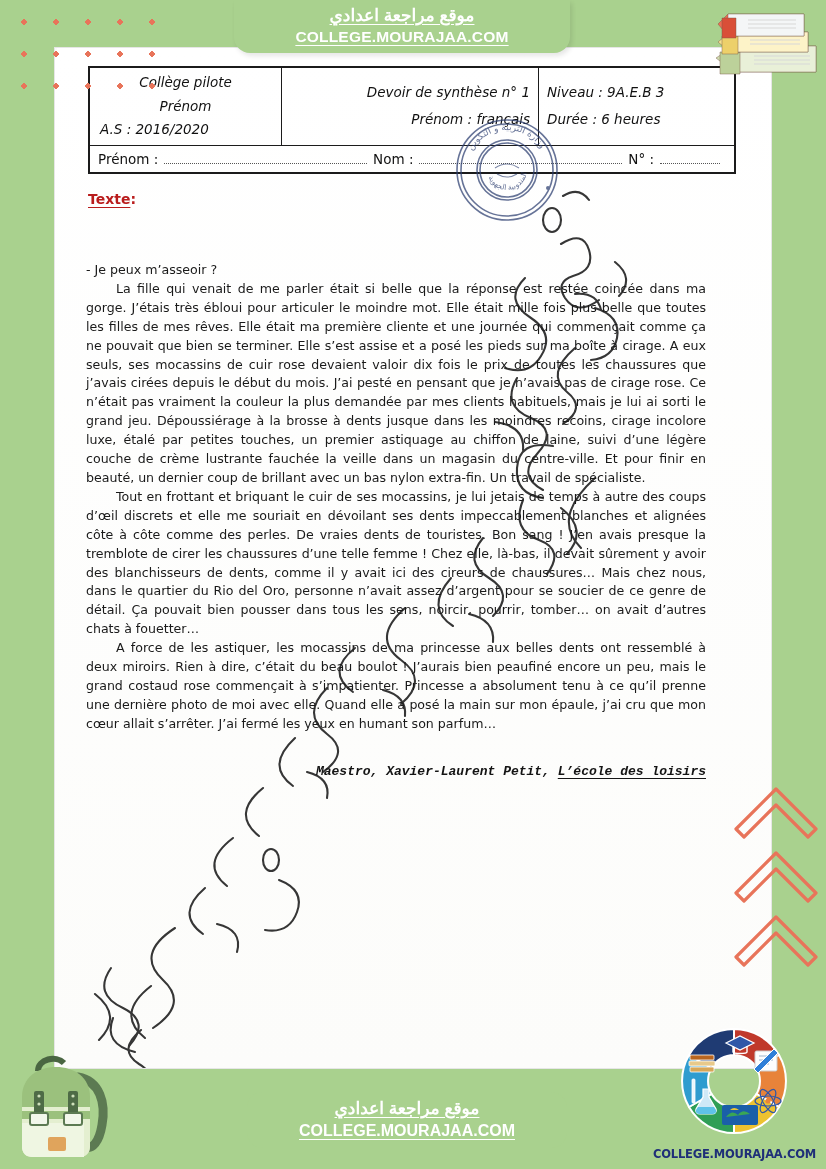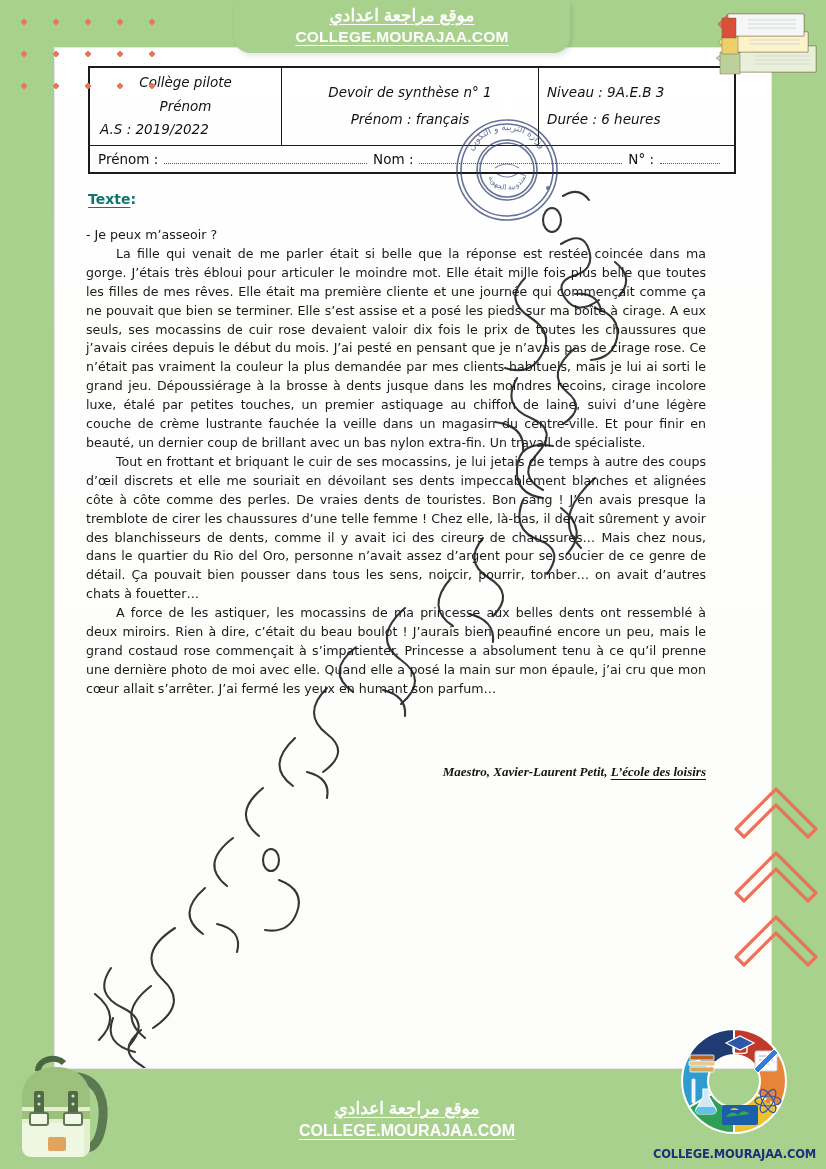--- a/index.html
+++ b/index.html
@@ -73,54 +73,54 @@
   }
   .exam-table td{
     border:1.5px solid #1b1b1b;
     font-family:"DejaVu Sans", sans-serif;
     font-size:13.5px;color:#111;
     font-style:italic;
     padding:3px 8px;vertical-align:middle;
   }
   .cell-a{width:175px;text-align:center;line-height:1.75;}
   .cell-a .left{display:block;text-align:left;padding-left:2px;}
-  .cell-b{width:240px;text-align:center;line-height:2.0;}
+  .cell-b{width:240px;text-align:right;line-height:2.0;}
   .cell-c{text-align:left;line-height:2.0;}
   .idrow td{height:26px;padding:0 8px;font-style:normal;}
   .idrow .inner{display:flex;align-items:baseline;width:100%;font-style:normal;}
   .idline{
     flex:1;border-bottom:1.5px dotted #555;margin:0 6px;height:11px;
   }
   .idlabel{font-family:"DejaVu Sans",sans-serif;font-size:13.5px;color:#111;white-space:nowrap;}
 
   
   .stamp{
     position:absolute;left:398px;top:68px;width:108px;height:108px;z-index:5;
     opacity:.72;pointer-events:none;
   }
 
   
   .texte-label{
     position:absolute;left:33px;top:143px;z-index:4;
-    font-family:"DejaVu Sans",sans-serif;font-size:14px;color:#0f766e;font-weight:600;
+    font-family:"DejaVu Sans",sans-serif;font-size:14px;color:#b91c1c;font-weight:600;
   }
   .texte-label u{text-underline-offset:3px;}
 
   .body-text{
     position:absolute;left:31px;top:178px;width:620px;z-index:4;
     font-family:"DejaVu Sans", sans-serif;
     font-size:12.6px;line-height:18.9px;color:#1a1a1a;
     text-align:justify;
   }
   .body-text p{margin:0 0 0 0;text-indent:30px;}
-  .body-text p.noind{text-indent:0;}
+  .body-text p.noind{text-indent:0;margin-top:35px;}
   .attrib{
     position:absolute;left:31px;top:716px;width:620px;z-index:4;
     text-align:right;padding-right:2px;
-    font-family:Liberation Serif, serif;font-size:13px;font-style:italic;
+    font-family:Liberation Mono, monospace;font-size:13px;font-style:italic;
     font-weight:600;color:#141414;
   }
   .attrib u{text-underline-offset:3px;}
 
   
   .doodle{position:absolute;left:0;top:0;width:716px;height:1020px;z-index:5;pointer-events:none;}
 
   
   .chev-wrap{position:absolute;right:0;top:775px;width:96px;height:200px;z-index:3;pointer-events:none;}
 
@@ -262,21 +262,21 @@
 
 <div class="sheet">
   <div class="sheet-tex"></div>
 
   <table class="exam-table">
     <tbody>
         <tr>
       <td class="cell-a">
         <span>Collège pilote</span><br>
         <span>Prénom</span>
-        <span class="left">A.S : 2019/2022</span>
+        <span class="left">A.S : 2016/2020</span>
       </td>
       <td class="cell-b">
         <span>Devoir de synthèse n° 1</span><br>
         <span>Prénom : français</span>
       </td>
       <td class="cell-c">
         <span>Niveau : 9A.E.B 3</span><br>
         <span>Durée : 6 heures</span>
       </td>
     </tr>

